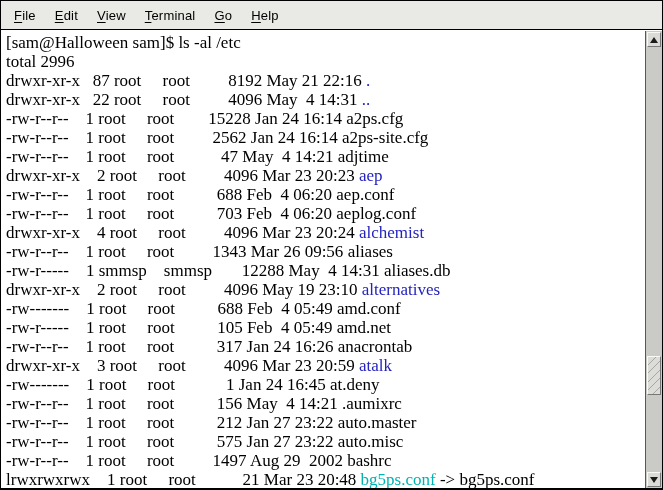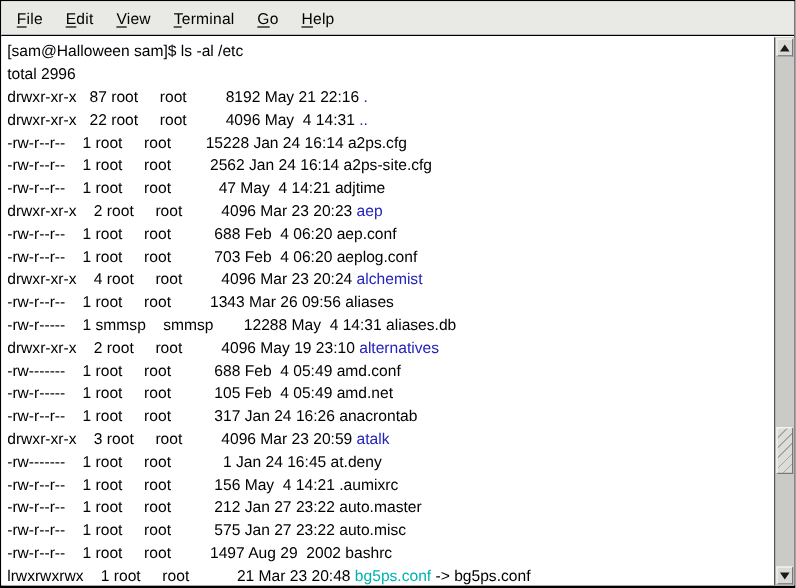--- a/index.html
+++ b/index.html
@@ -26,22 +26,22 @@
   .menu-item { cursor: default; letter-spacing: 0.2px; }
   .menu-item u { text-decoration: underline; text-underline-offset: 2px; }
   .terminal {
     position: absolute;
     top: 30px; left: 0; right: 0; bottom: 0;
     background: #fff;
   }
   .screen {
     position: absolute;
     top: 2px; left: 5px; right: 18px; bottom: 0;
-    font-family: Liberation Sans, sans-serif;
-    font-size: 13px;
+    font-family: Liberation Serif, serif;
+    font-size: 17px;
     line-height: 19px;
     white-space: pre;
     overflow: hidden;
     color: #000;
   }
   .line { height: 19px; }
   .scrollbar {
     position: absolute;
     top: 0; right: 0; bottom: 0;
     width: 17px;

